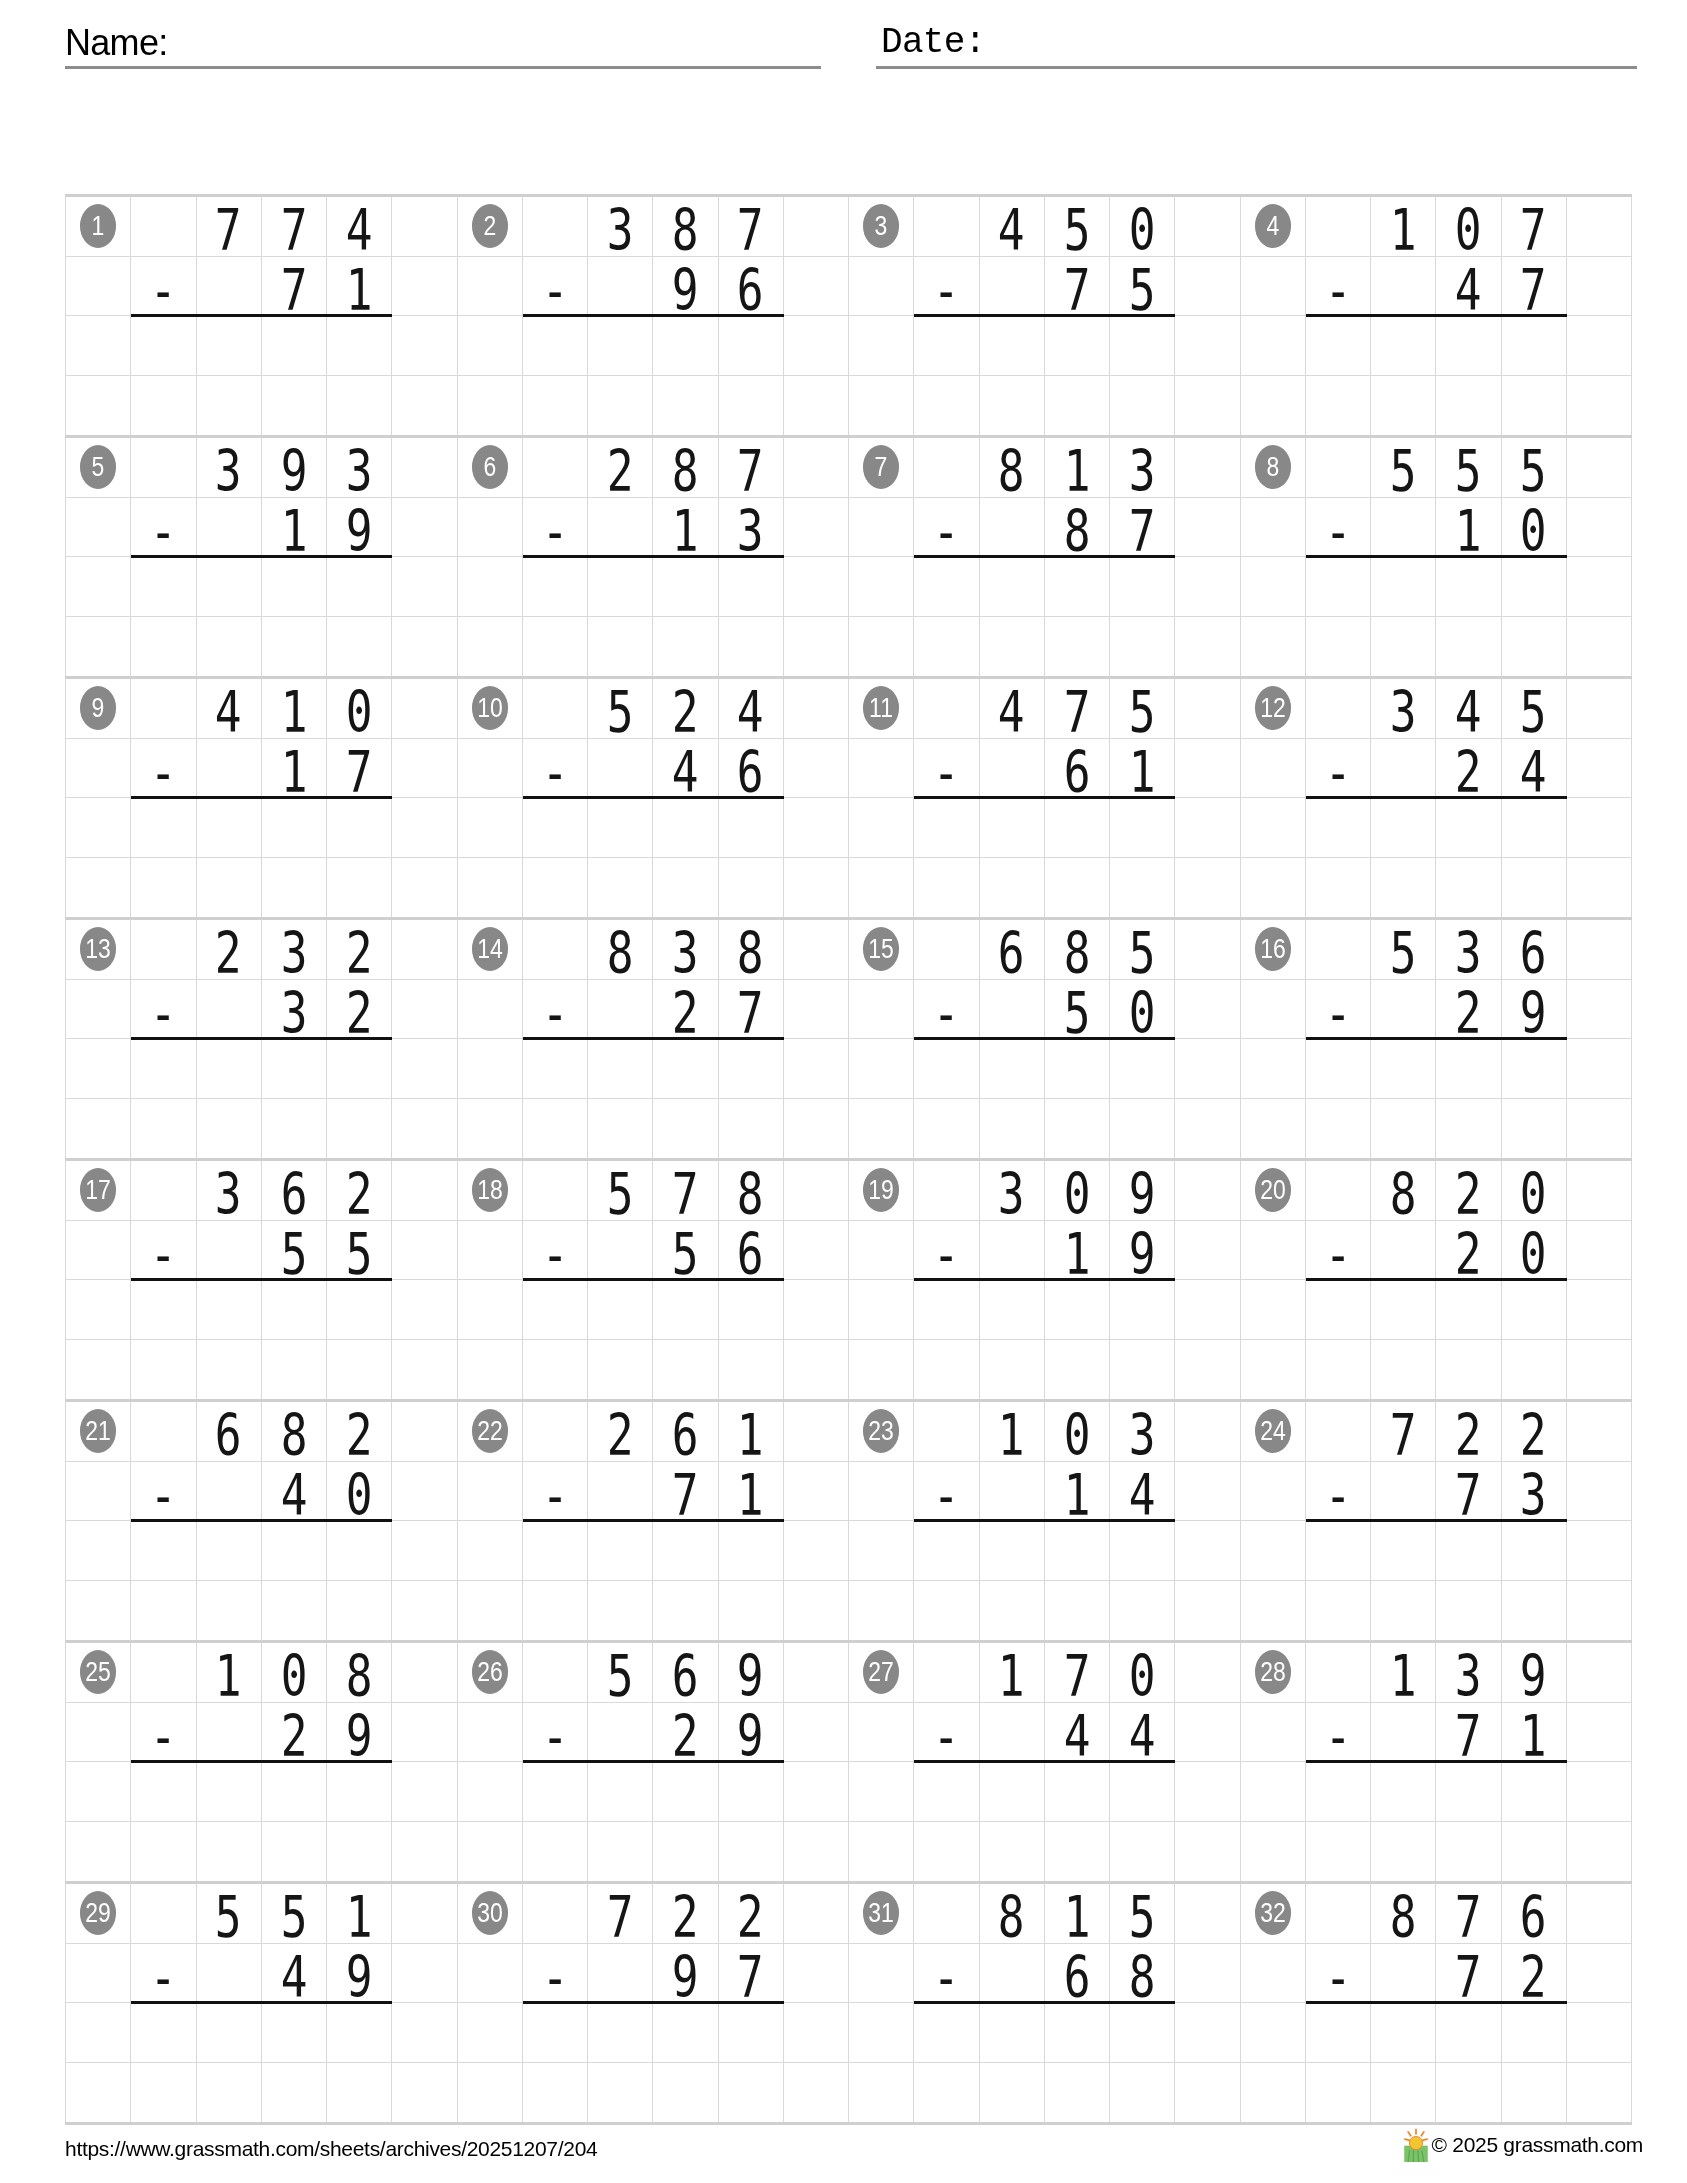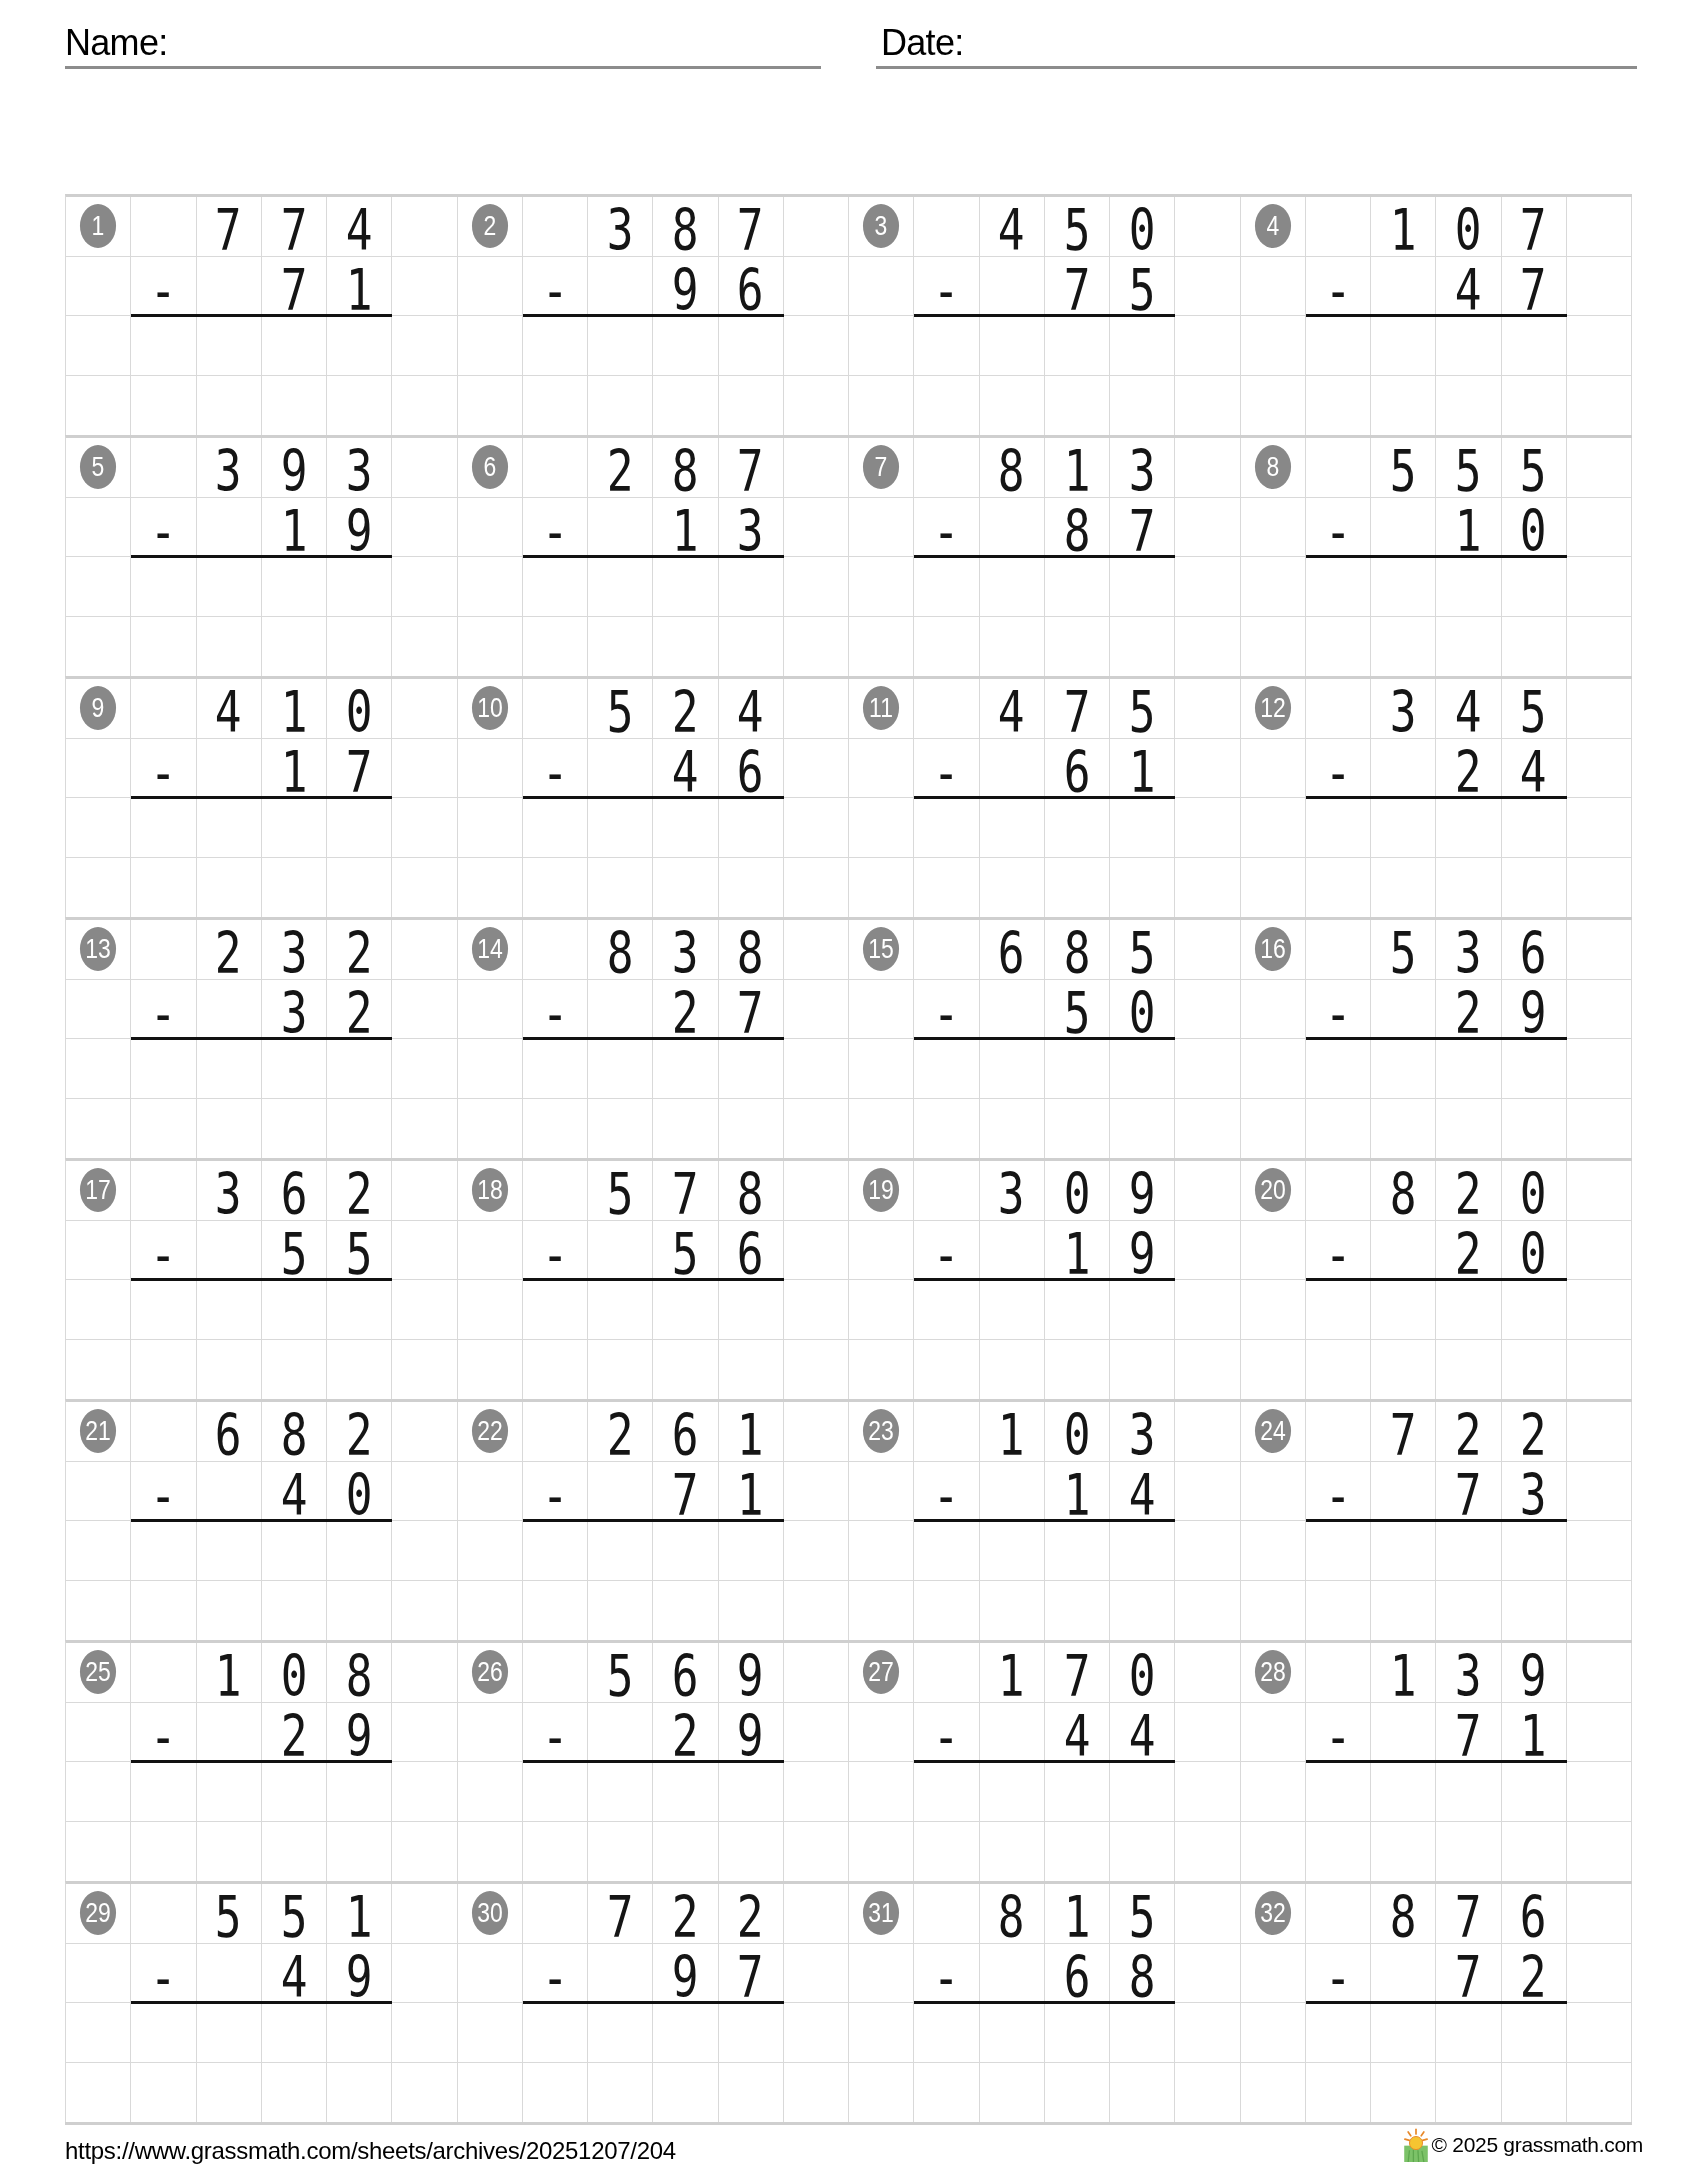--- a/index.html
+++ b/index.html
@@ -11,21 +11,21 @@
   }
   
   .field-label {
     position:absolute; font-size:36px; line-height:1.1; color:#000;
     letter-spacing:-0.7px;
   }
   .field-line {
     position:absolute; height:2.6px; background:#8c8c8c;
   }
   #name-label { left:65px;  top:22.5px; }
-  #date-label { left:881px; top:22.5px; }
+  #date-label { left:881px; top:22.5px;font-family:Liberation Mono, monospace; }
   #name-line  { left:65px;  top:66px; width:756px; }
   #date-line  { left:876px; top:66px; width:761px; }
   
   .title-row {
     position:absolute; left:0; top:101px; width:100%;
     display:flex; justify-content:center; align-items:baseline; gap:9.3px;
   }
   .title-main { font-size:38px; font-weight:bold; letter-spacing:-0.7px; }
   .title-bullet { font-size:22.5px; }
   .title-sub { font-size:33px; letter-spacing:-0.7px; }
@@ -51,21 +51,21 @@
   .digit {
     font-family:"DejaVu Sans Mono", monospace; font-size:57px; line-height:1;
     color:#151515; transform:scaleX(0.78); position:relative; top:4.6px;
   }
   .answer-line {
     position:absolute; left:16.6667%; width:66.6667%;
     top:calc(50% - 2px); height:3.3px; background:#111; z-index:2;
   }
   
   .footer-url {
-    position:absolute; left:65px; top:2137px; font-size:24px; color:#000;
+    position:absolute; left:65px; top:2137px; font-size:21px; color:#000;
     letter-spacing:-0.3px;
   }
   .footer-right {
     position:absolute; right:44px; top:2128px;
     display:flex; align-items:center; gap:0;
   }
   .footer-copy { font-size:21px; color:#000; letter-spacing:-0.3px; }
   .logo { width:32px; height:34px; display:block; }
 </style>
 </head>

